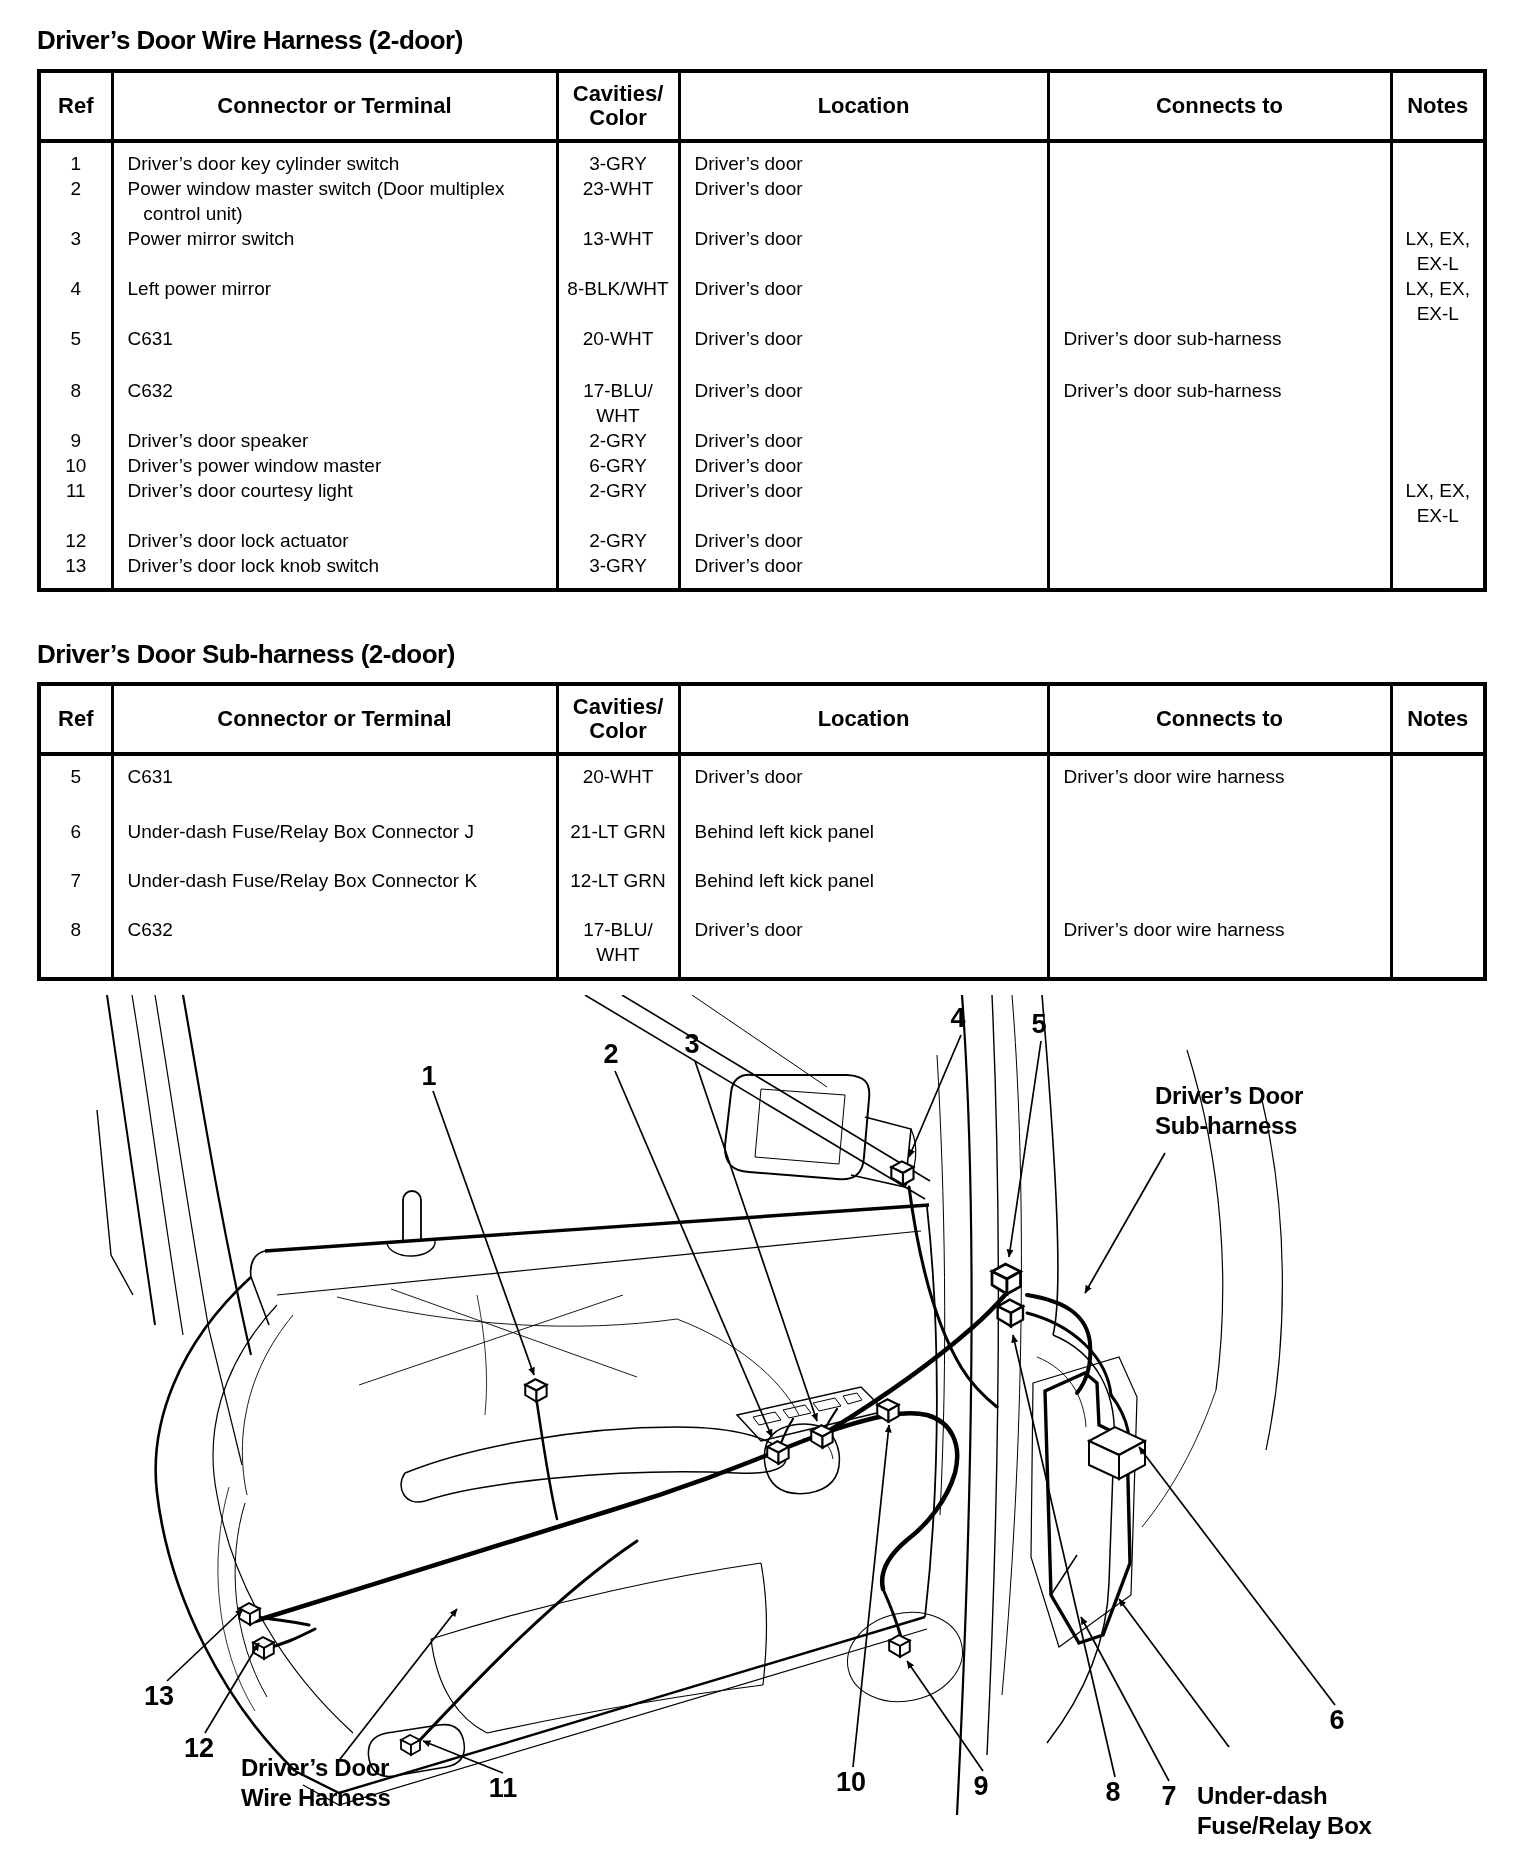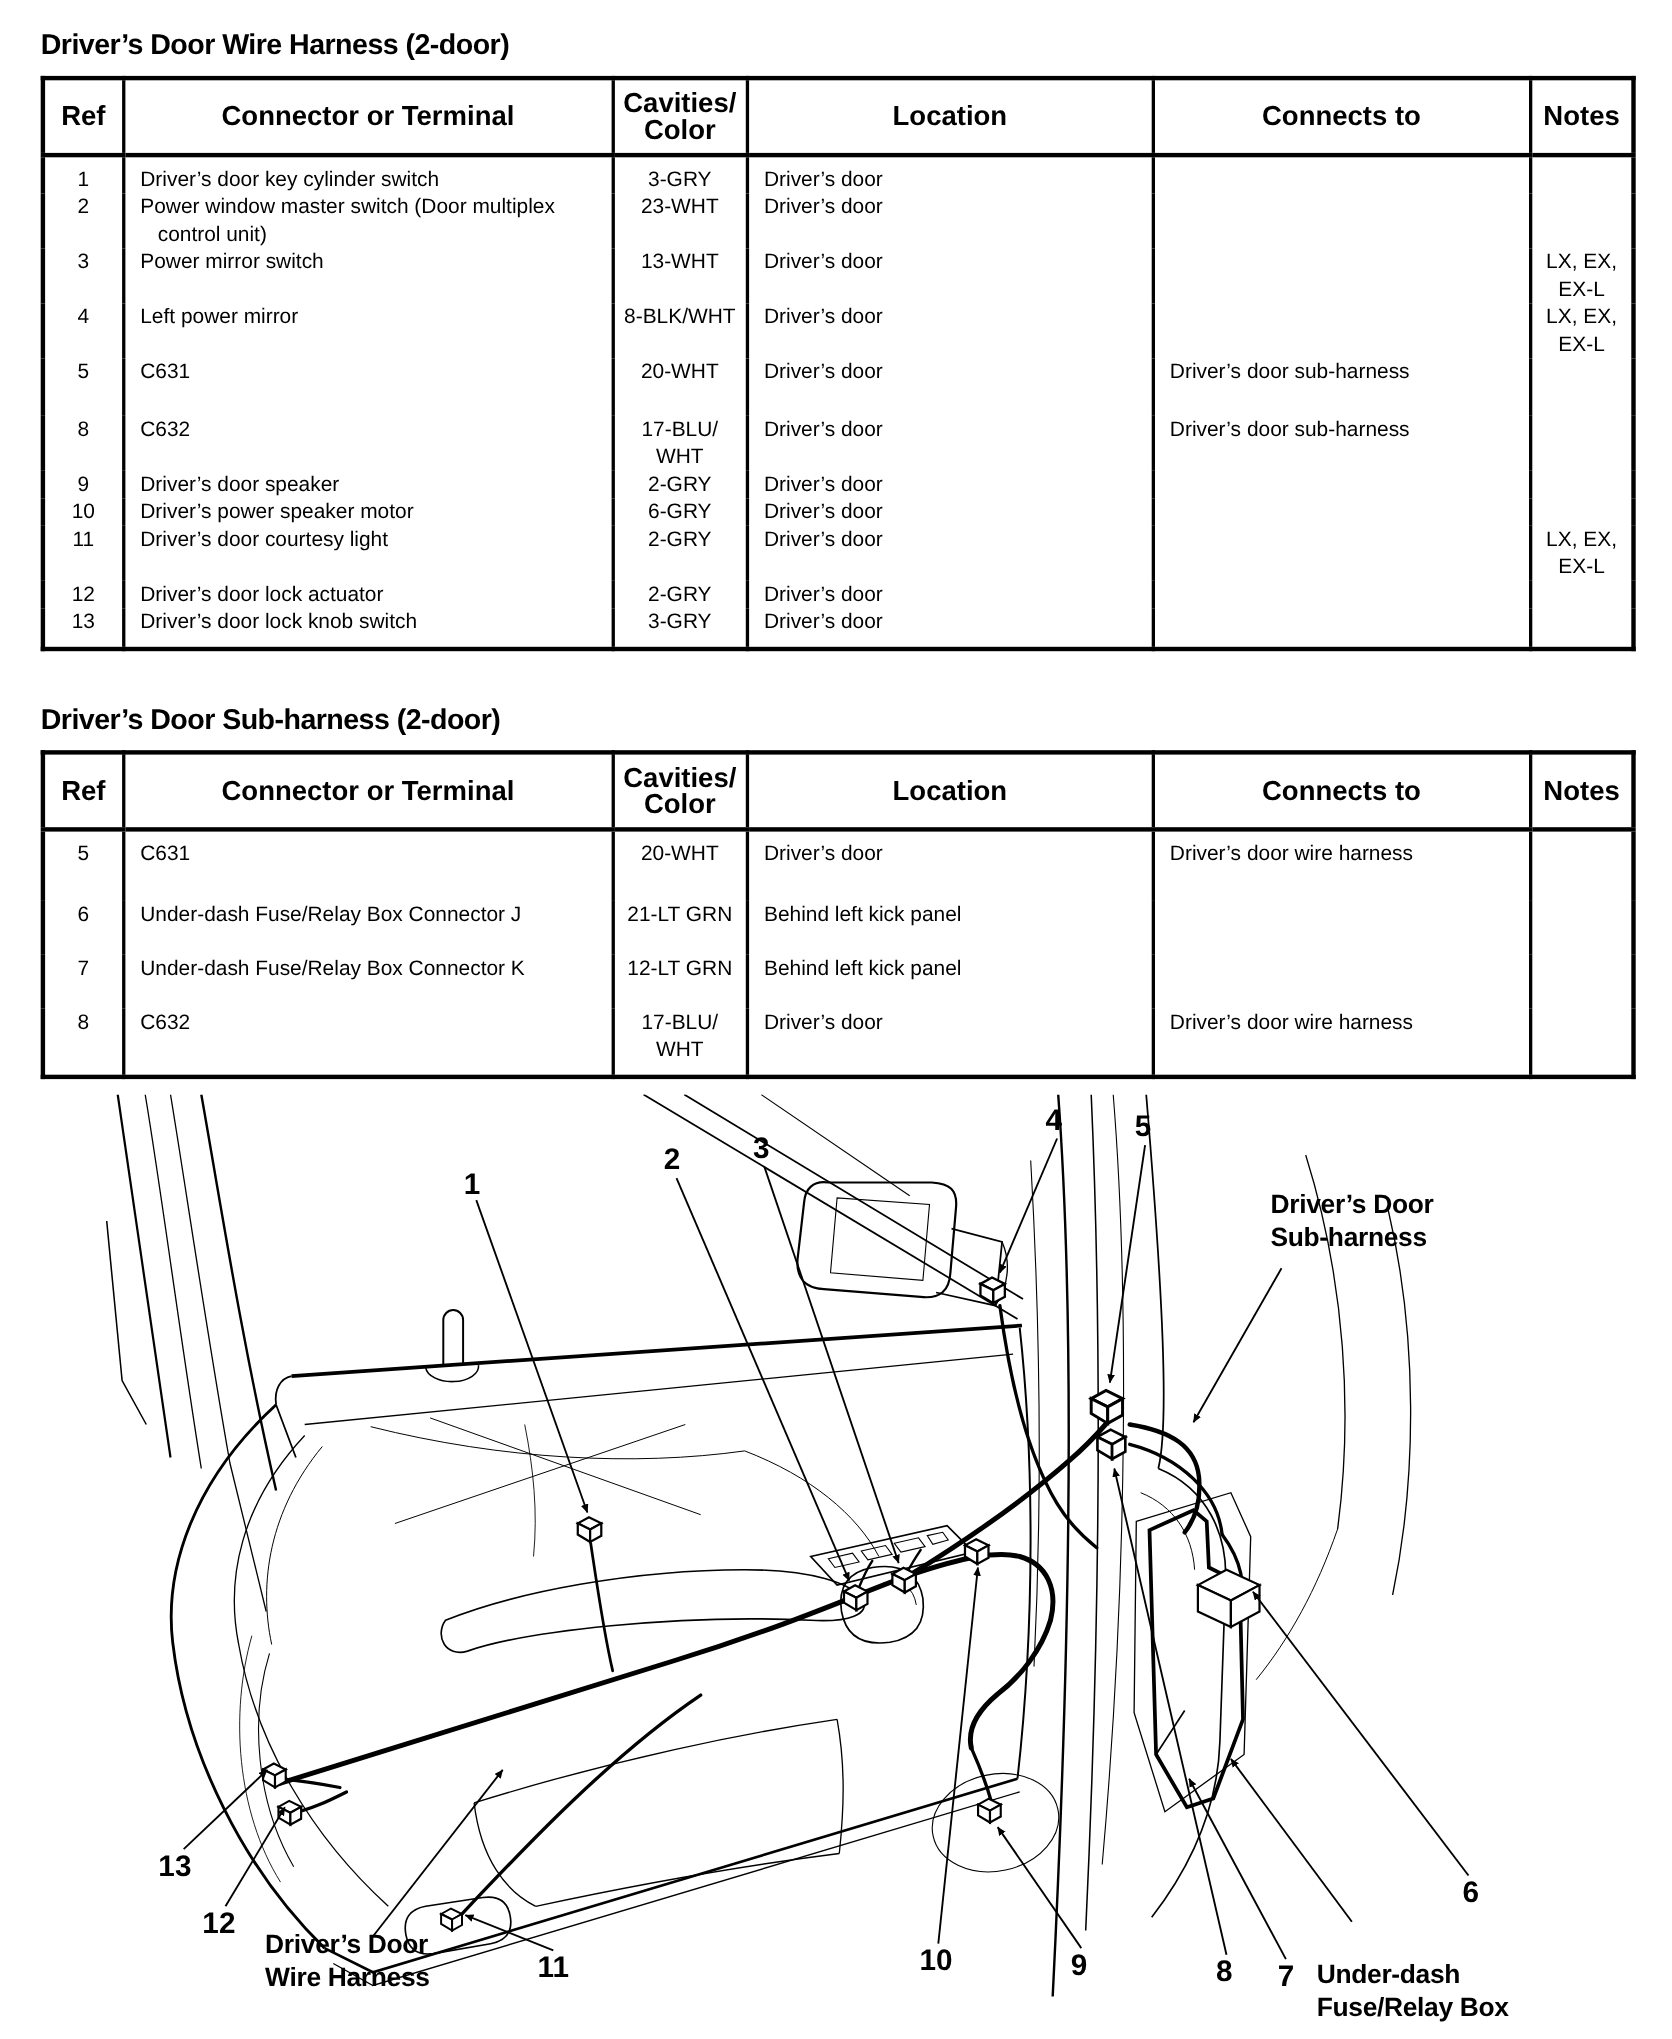--- a/index.html
+++ b/index.html
@@ -12,21 +12,21 @@
   .sec-title {
     font-size:26px; font-weight:bold; letter-spacing:-0.5px;
     margin:6px 0 14px 0; line-height:1.1;
   }
   .sec-title.second { margin-top:48px; }
   table.harness {
     width:1446px; table-layout:fixed; border-collapse:collapse;
     border:4px solid #000;
   }
   table.harness thead th {
-    border-bottom:4px solid #000; font-size:25px; font-weight:bold;
+    border-bottom:4px solid #000; font-size:22px; font-weight:bold;
     text-align:center; vertical-align:middle; height:62px;
     white-space:pre-line; line-height:24px; padding:2px 4px;
   }
   table.harness th, table.harness td { border-left:3px solid #000; }
   table.harness th:first-child, table.harness td:first-child { border-left:none; }
   table.harness td {
     font-size:19px; line-height:25px; vertical-align:top;
     padding:0 10px 0 14px;
   }
   table.harness td.ref { text-align:center; padding:0 2px; }
@@ -127,21 +127,21 @@
     <tr>
       <td class="ref">9</td>
       <td class="conn">Driver’s door speaker</td>
       <td class="cav">2-GRY</td>
       <td>Driver’s door</td>
       <td></td>
       <td class="notes"></td>
     </tr>
     <tr>
       <td class="ref">10</td>
-      <td class="conn">Driver’s power speaker motor</td>
+      <td class="conn">Driver’s power window master</td>
       <td class="cav">6-GRY</td>
       <td>Driver’s door</td>
       <td></td>
       <td class="notes"></td>
     </tr>
     <tr>
       <td class="ref">11</td>
       <td class="conn">Driver’s door courtesy light</td>
       <td class="cav">2-GRY</td>
       <td>Driver’s door</td>

